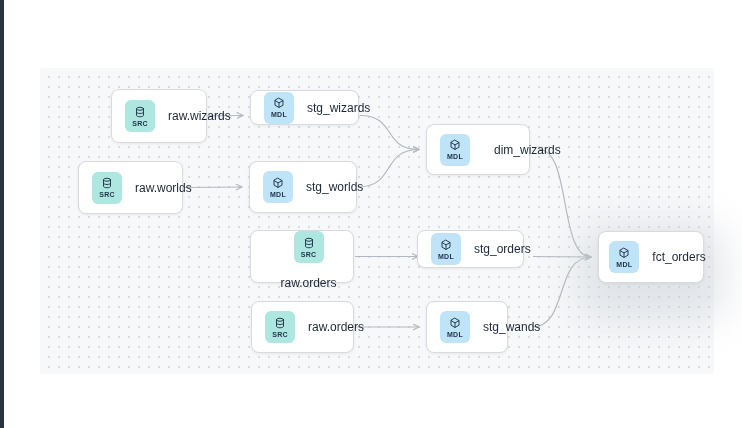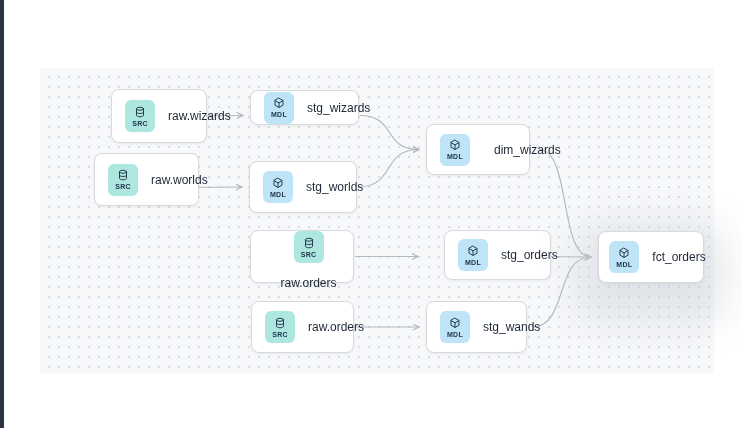--- a/index.html
+++ b/index.html
@@ -70,21 +70,21 @@
               <svg viewBox="0 0 24 24">
                 <path d="M12 2.5l8 4.6v9.2l-8 4.6-8-4.6V7.1z"></path>
                 <path d="M4.2 7.3L12 11.8l7.8-4.5"></path>
                 <path d="M12 11.8v8.9"></path>
               </svg>
             </span>
             <span class="badge-label">MDL</span>
           </div>
           <span class="node-label">stg_wizards</span>
         </div>
-        <div class="node" style="left: 38px; top: 85px; width: 105px; height: 53px; margin-left: 16px;">
+        <div class="node" style="left: 38px; top: 93px; width: 105px; height: 53px;">
           <div class="badge src">
             <span class="icon">
               <svg viewBox="0 0 24 24">
                 <ellipse cx="12" cy="5.5" rx="7" ry="3"></ellipse>
                 <path d="M5 5.5v6.5c0 1.7 3.1 3 7 3s7-1.3 7-3V5.5"></path>
                 <path d="M5 12v6.5c0 1.7 3.1 3 7 3s7-1.3 7-3V12"></path>
               </svg>
             </span>
             <span class="badge-label">SRC</span>
           </div>
@@ -122,21 +122,21 @@
               <svg viewBox="0 0 24 24">
                 <ellipse cx="12" cy="5.5" rx="7" ry="3"></ellipse>
                 <path d="M5 5.5v6.5c0 1.7 3.1 3 7 3s7-1.3 7-3V5.5"></path>
                 <path d="M5 12v6.5c0 1.7 3.1 3 7 3s7-1.3 7-3V12"></path>
               </svg>
             </span>
             <span class="badge-label">SRC</span>
           </div>
           <span class="node-label">raw.orders</span>
         </div>
-        <div class="node" style="left: 404px; top: 162px; width: 107px; height: 50px; text-align: center;">
+        <div class="node" style="left: 377px; top: 162px; width: 107px; height: 38px; text-align: center;">
           <div class="badge mdl">
             <span class="icon">
               <svg viewBox="0 0 24 24">
                 <path d="M12 2.5l8 4.6v9.2l-8 4.6-8-4.6V7.1z"></path>
                 <path d="M4.2 7.3L12 11.8l7.8-4.5"></path>
                 <path d="M12 11.8v8.9"></path>
               </svg>
             </span>
             <span class="badge-label">MDL</span>
           </div>
@@ -148,21 +148,21 @@
               <svg viewBox="0 0 24 24">
                 <ellipse cx="12" cy="5.5" rx="7" ry="3"></ellipse>
                 <path d="M5 5.5v6.5c0 1.7 3.1 3 7 3s7-1.3 7-3V5.5"></path>
                 <path d="M5 12v6.5c0 1.7 3.1 3 7 3s7-1.3 7-3V12"></path>
               </svg>
             </span>
             <span class="badge-label">SRC</span>
           </div>
           <span class="node-label">raw.orders</span>
         </div>
-        <div class="node" style="left: 386px; top: 233px; width: 101px; height: 52px; align-items: center;">
+        <div class="node" style="left: 386px; top: 233px; width: 82px; height: 52px; align-items: center;">
           <div class="badge mdl">
             <span class="icon">
               <svg viewBox="0 0 24 24">
                 <path d="M12 2.5l8 4.6v9.2l-8 4.6-8-4.6V7.1z"></path>
                 <path d="M4.2 7.3L12 11.8l7.8-4.5"></path>
                 <path d="M12 11.8v8.9"></path>
               </svg>
             </span>
             <span class="badge-label">MDL</span>
           </div>

